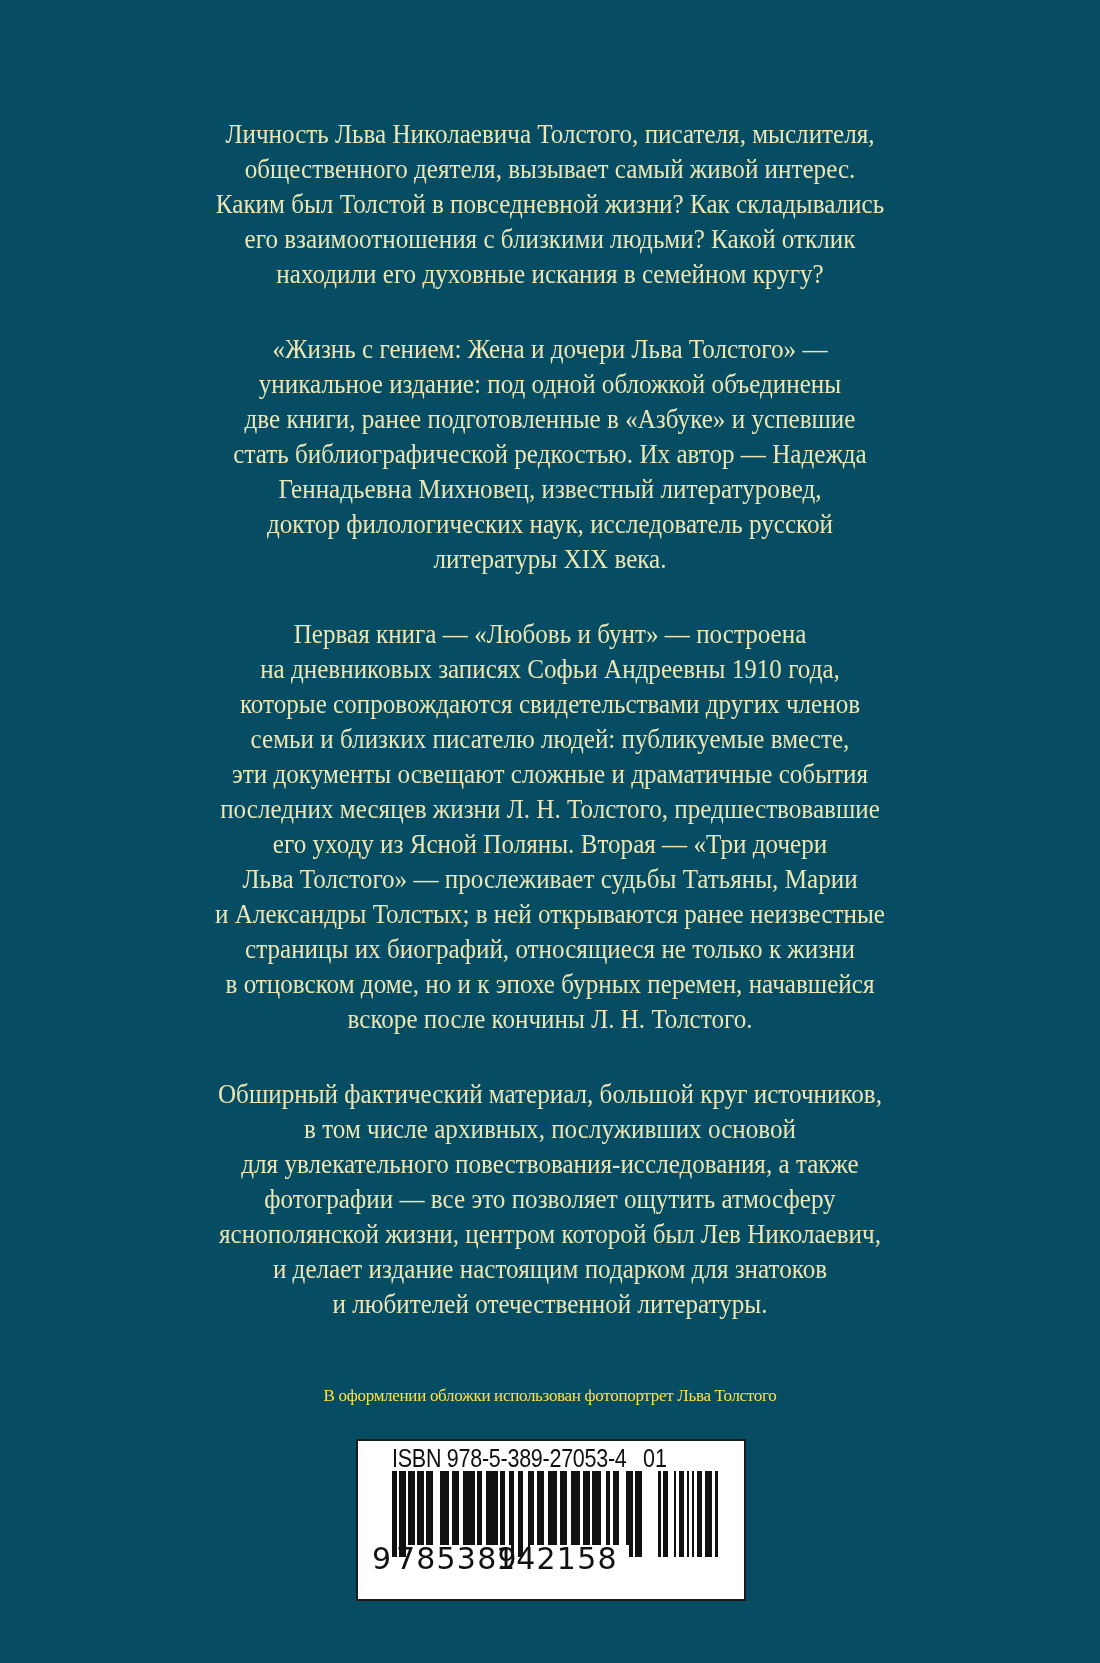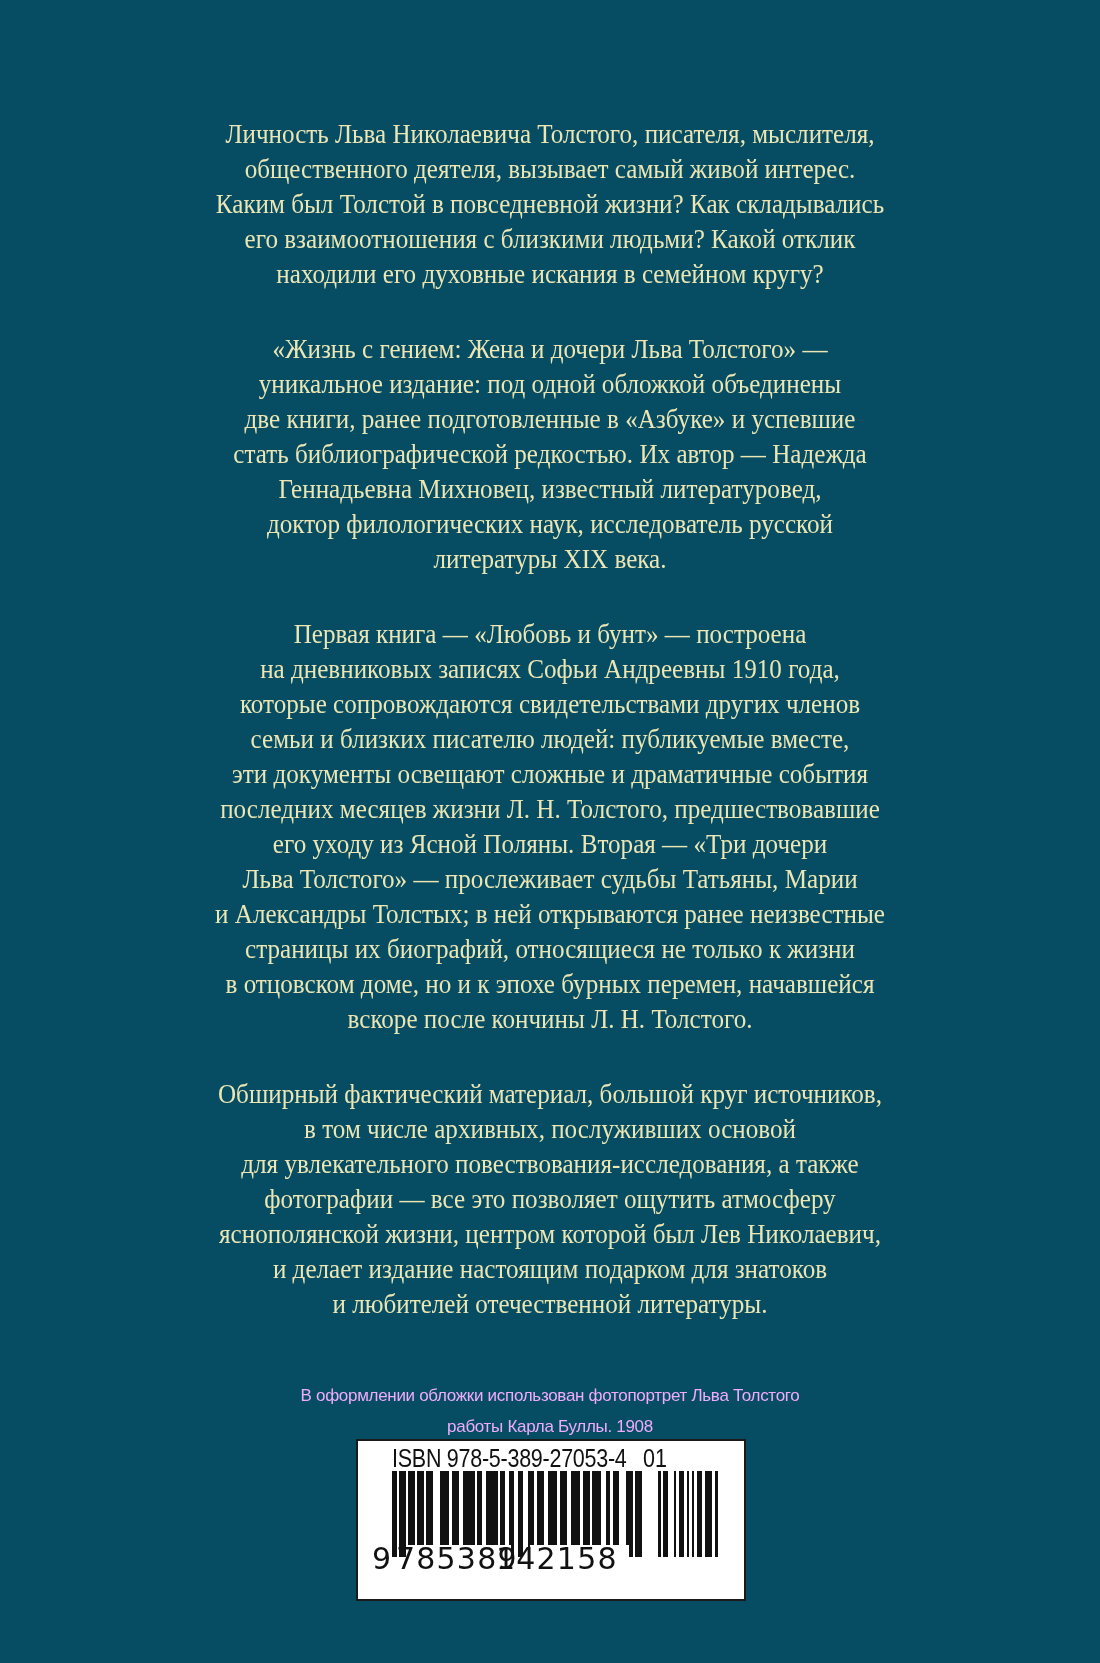--- a/index.html
+++ b/index.html
@@ -19,22 +19,22 @@
   .line {
     display: block;
     font-size: 27px;
     line-height: 35px;
     height: 35px;
     white-space: nowrap;
     transform: scaleX(0.93);
   }
   .caption {
     position: absolute; left: 0; width: 1100px; top: 1380px;
-    text-align: center; color: #f0abfc;
-    font-family: Liberation Sans, sans-serif;
+    text-align: center; color: #fde047;
+    font-family: Liberation Serif, serif;
     font-size: 17px; line-height: 31px;
     letter-spacing: -0.3px;
   }
   .caption span { display: block; }
   .barcode-box {
     position: absolute; left: 356px; top: 1439px;
     width: 390px; height: 162px;
     border: 2px solid #1a1a1a;
     background: #ffffff;
     box-sizing: border-box;
@@ -121,21 +121,20 @@
     <span class="line">для увлекательного повествования-исследования, а также</span>
     <span class="line">фотографии — все это позволяет ощутить атмосферу</span>
     <span class="line">яснополянской жизни, центром которой был Лев Николаевич,</span>
     <span class="line">и делает издание настоящим подарком для знатоков</span>
     <span class="line">и любителей отечественной литературы.</span>
   </p>
 </div>
 
 <div class="caption">
   <span>В оформлении обложки использован фотопортрет Льва Толстого</span>
-  <span>работы Карла Буллы. 1908</span>
 </div>
 
 <div class="barcode-box">
   <div class="isbn-text">ISBN 978-5-389-27053-4</div>
   <div class="addon-code">01</div>
   <div class="bars" id="ean-bars">
       <div class="bar guard" style="width: 4.6px; background: rgb(17, 17, 17);"></div>
       <div class="bar" style="width: 2.3px;"></div>
       <div class="bar guard" style="width: 4.6px; background: rgb(17, 17, 17);"></div>
       <div class="bar guard" style="width: 2.3px; background: rgb(17, 17, 17);"></div>

